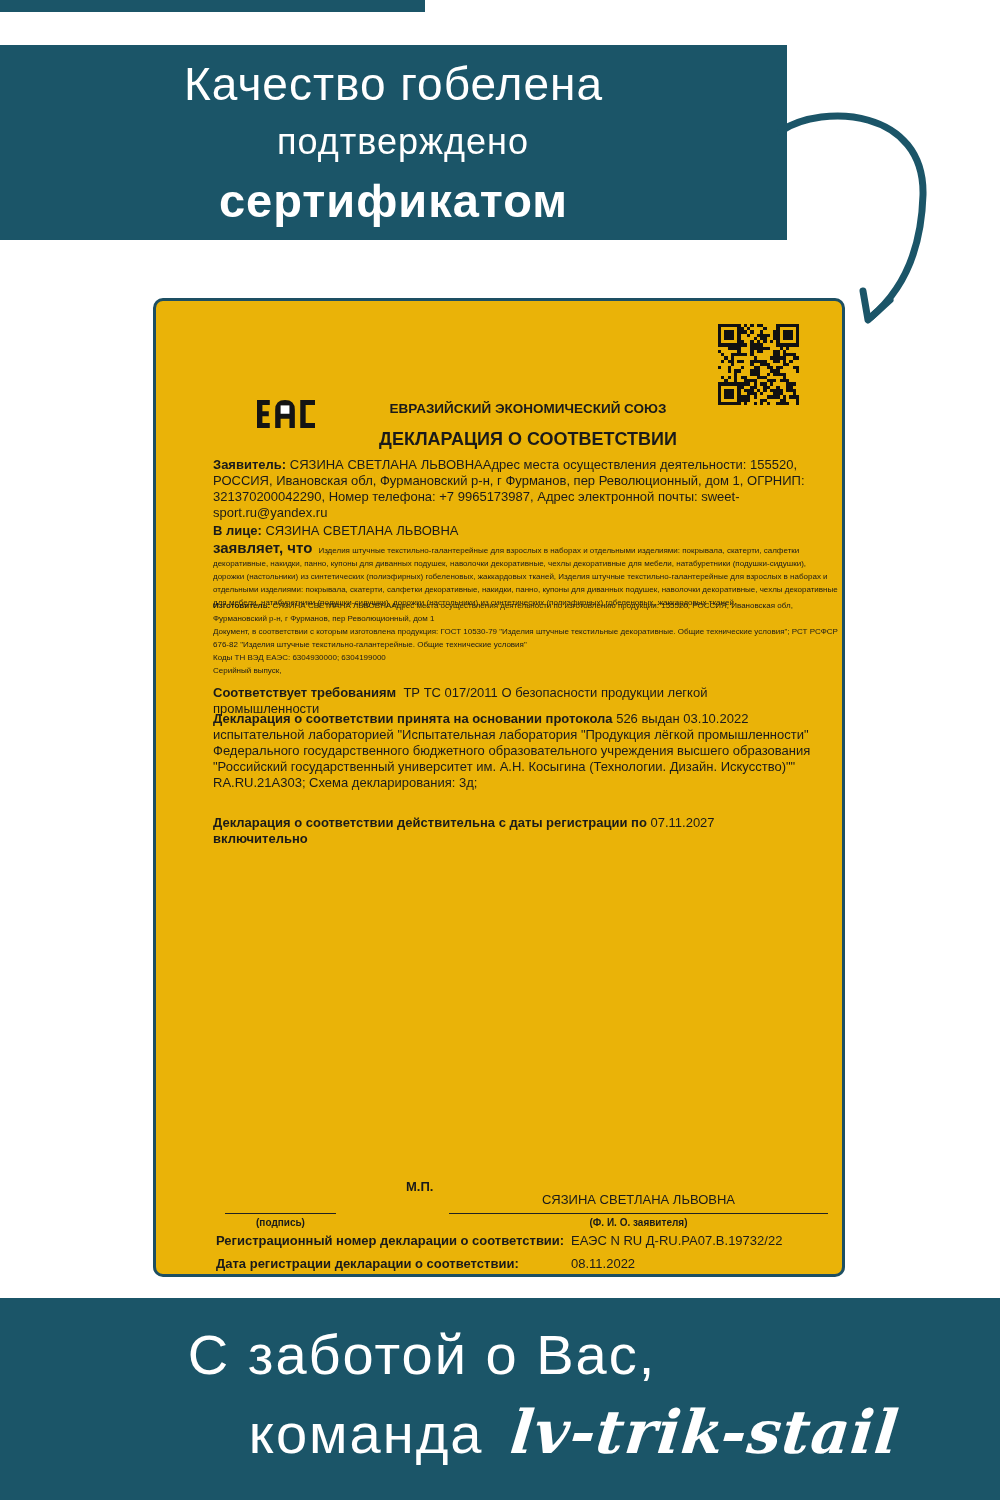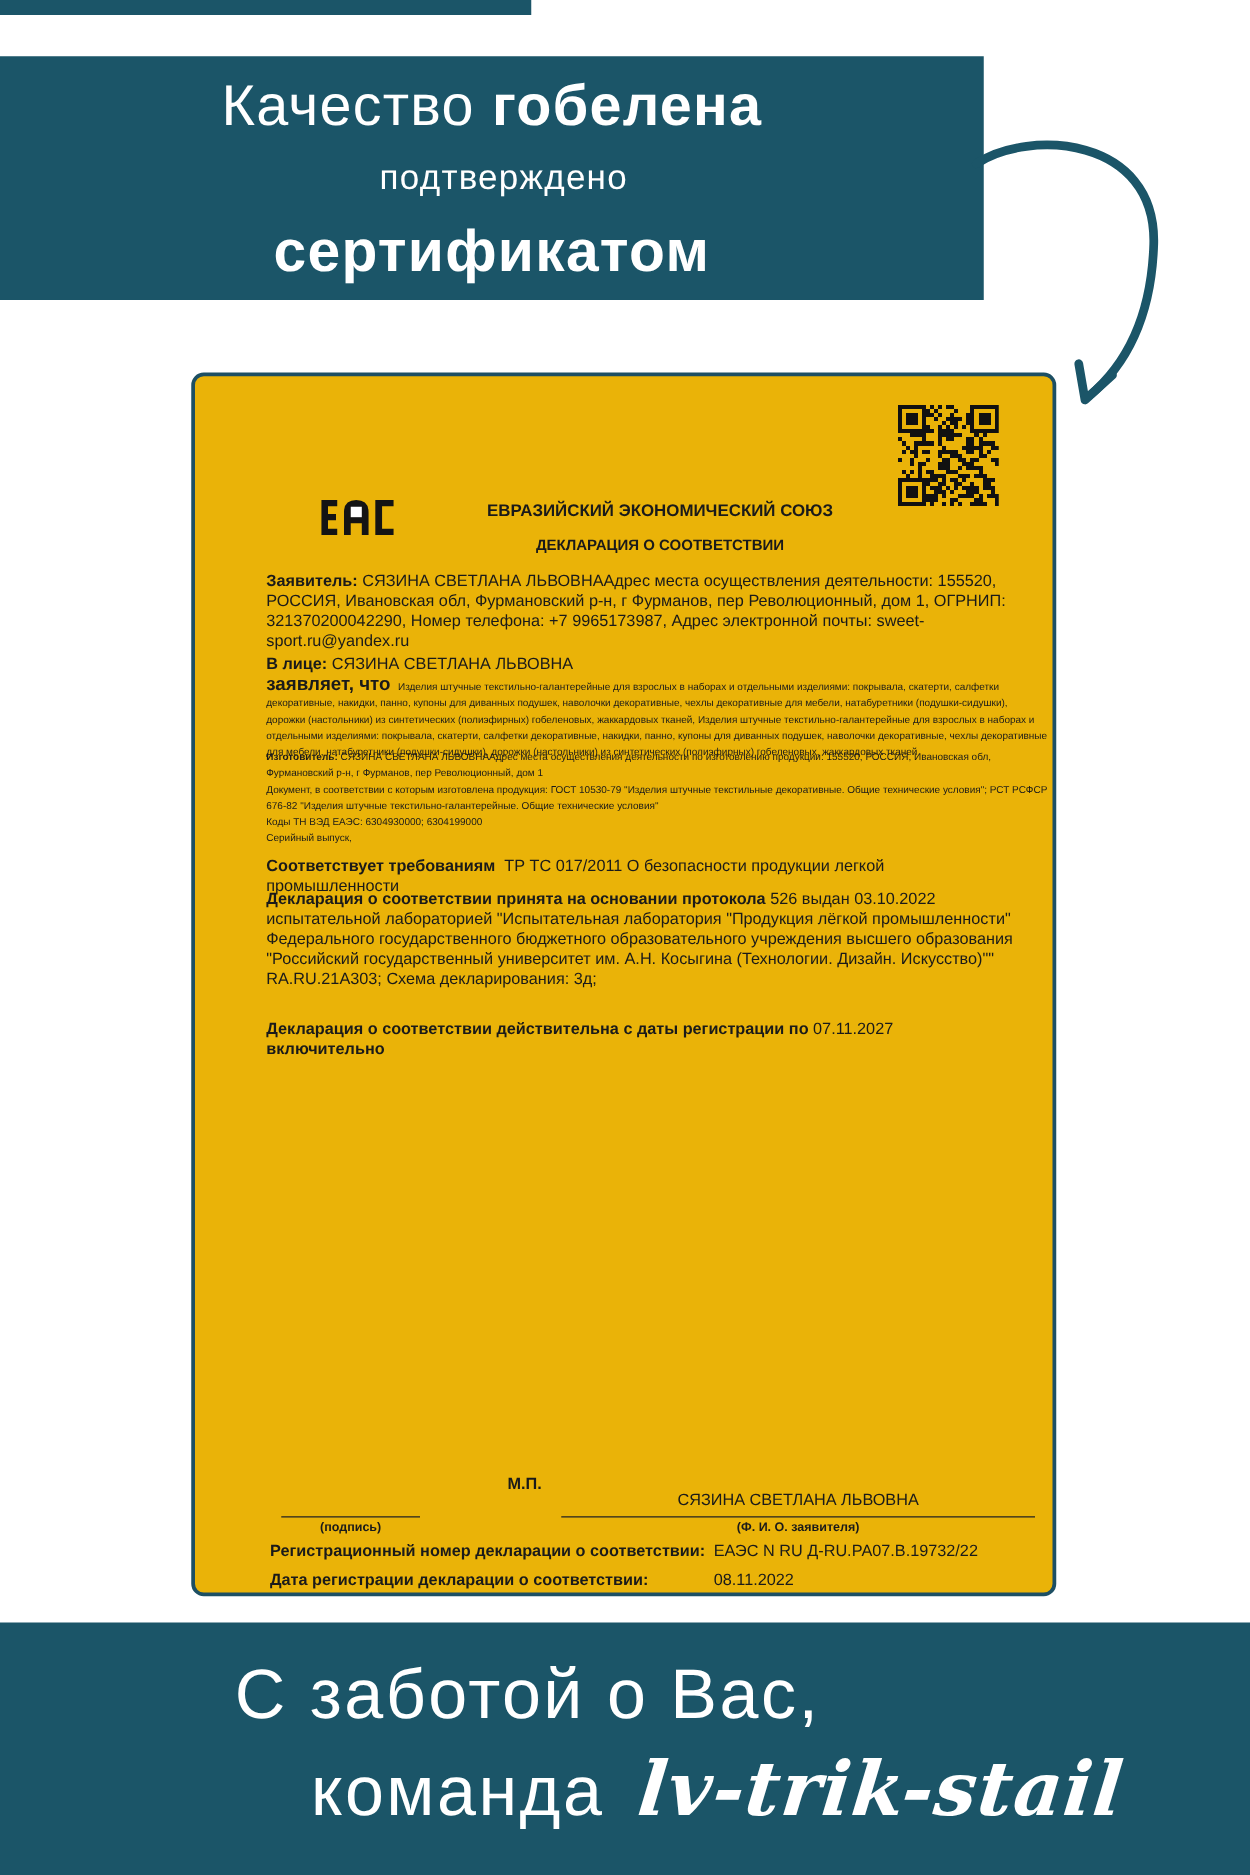--- a/index.html
+++ b/index.html
@@ -11,35 +11,35 @@
   html,body{background:#ffffff;}
   body{width:1000px;height:1500px;position:relative;font-family:"Liberation Sans",sans-serif;color:var(--ink);overflow:hidden;}
 
   
   .top-strip{position:absolute;left:0;top:0;width:425px;height:12px;background:var(--teal);}
 
   
   .top-banner{position:absolute;left:0;top:45px;width:787px;height:195px;background:var(--teal);
     color:#fff;text-align:center;padding-top:10px;letter-spacing:1px;}
   .tb-line1{font-size:46px;line-height:58px;font-weight:400;}
-  .tb-line1 b{font-weight:700;}
-  .tb-line2{font-size:28px;line-height:58px;font-weight:400;margin-left:19px;}
+  .tb-line1 b{font-weight:400;}
+  .tb-line2{font-size:36px;line-height:58px;font-weight:400;margin-left:19px;}
   .tb-line3{font-size:47px;line-height:60px;font-weight:700;}
 
   
   .arrow{position:absolute;left:775px;top:103px;width:170px;height:230px;}
 
   
   .card{position:absolute;left:153px;top:298px;width:692px;height:979px;background:#eab308;
     border:3px solid var(--border);border-radius:10px;}
   .card .abs{position:absolute;}
   .eac{left:101px;top:84px;width:58px;height:58px;}
   .qr{right:43px;top:23px;width:81px;height:81px;}
   .h1{left:60px;right:2px;top:100px;text-align:center;font-weight:700;font-size:13.5px;}
-  .h2{left:60px;right:2px;top:128px;text-align:center;font-weight:700;font-size:12px;}
+  .h2{left:60px;right:2px;top:128px;text-align:center;font-weight:700;font-size:18px;}
 
   .body-text{font-size:13px;line-height:16px;}
   .small-text{font-size:8px;line-height:13px;}
   .b{font-weight:700;}
 
   .p-applicant{left:57px;top:156px;width:592px;}
   .p-person{left:57px;top:222px;width:600px;}
   .p-declares{left:57px;top:240px;width:625px;}
   .p-declares .lbl{font-size:15px;font-weight:700;margin-right:6px;}
   .p-maker{left:57px;top:298px;width:628px;}

